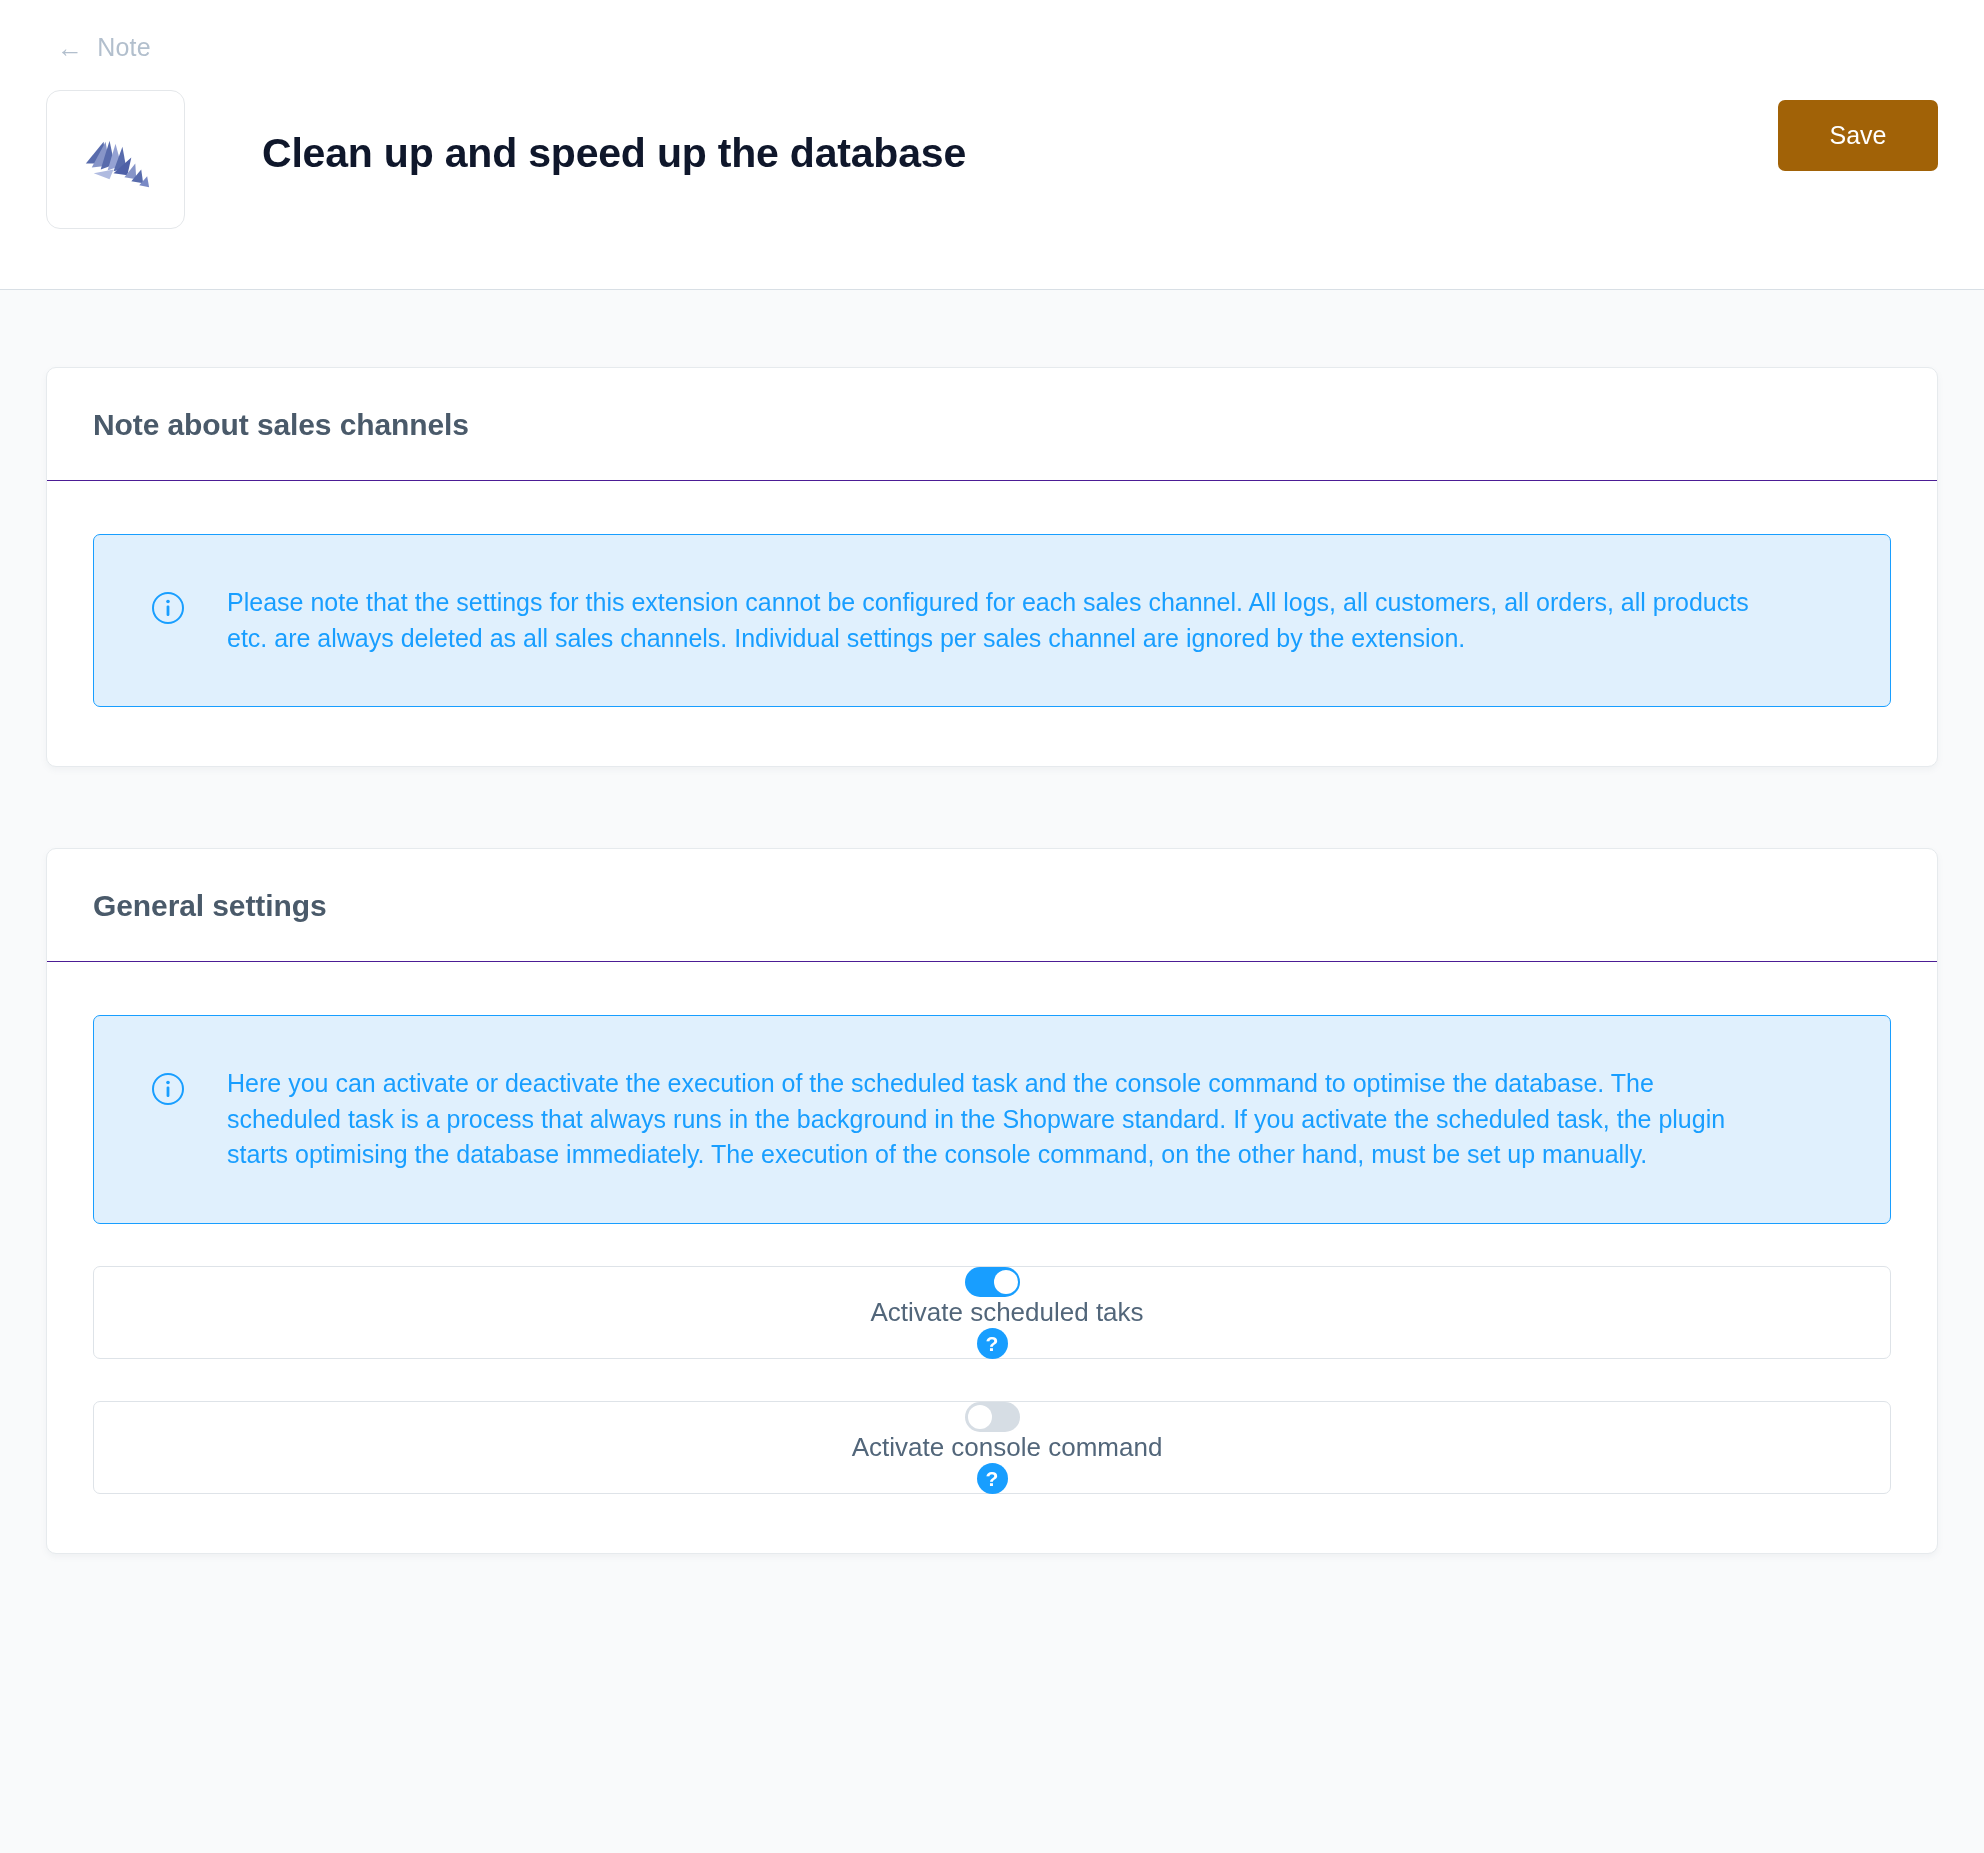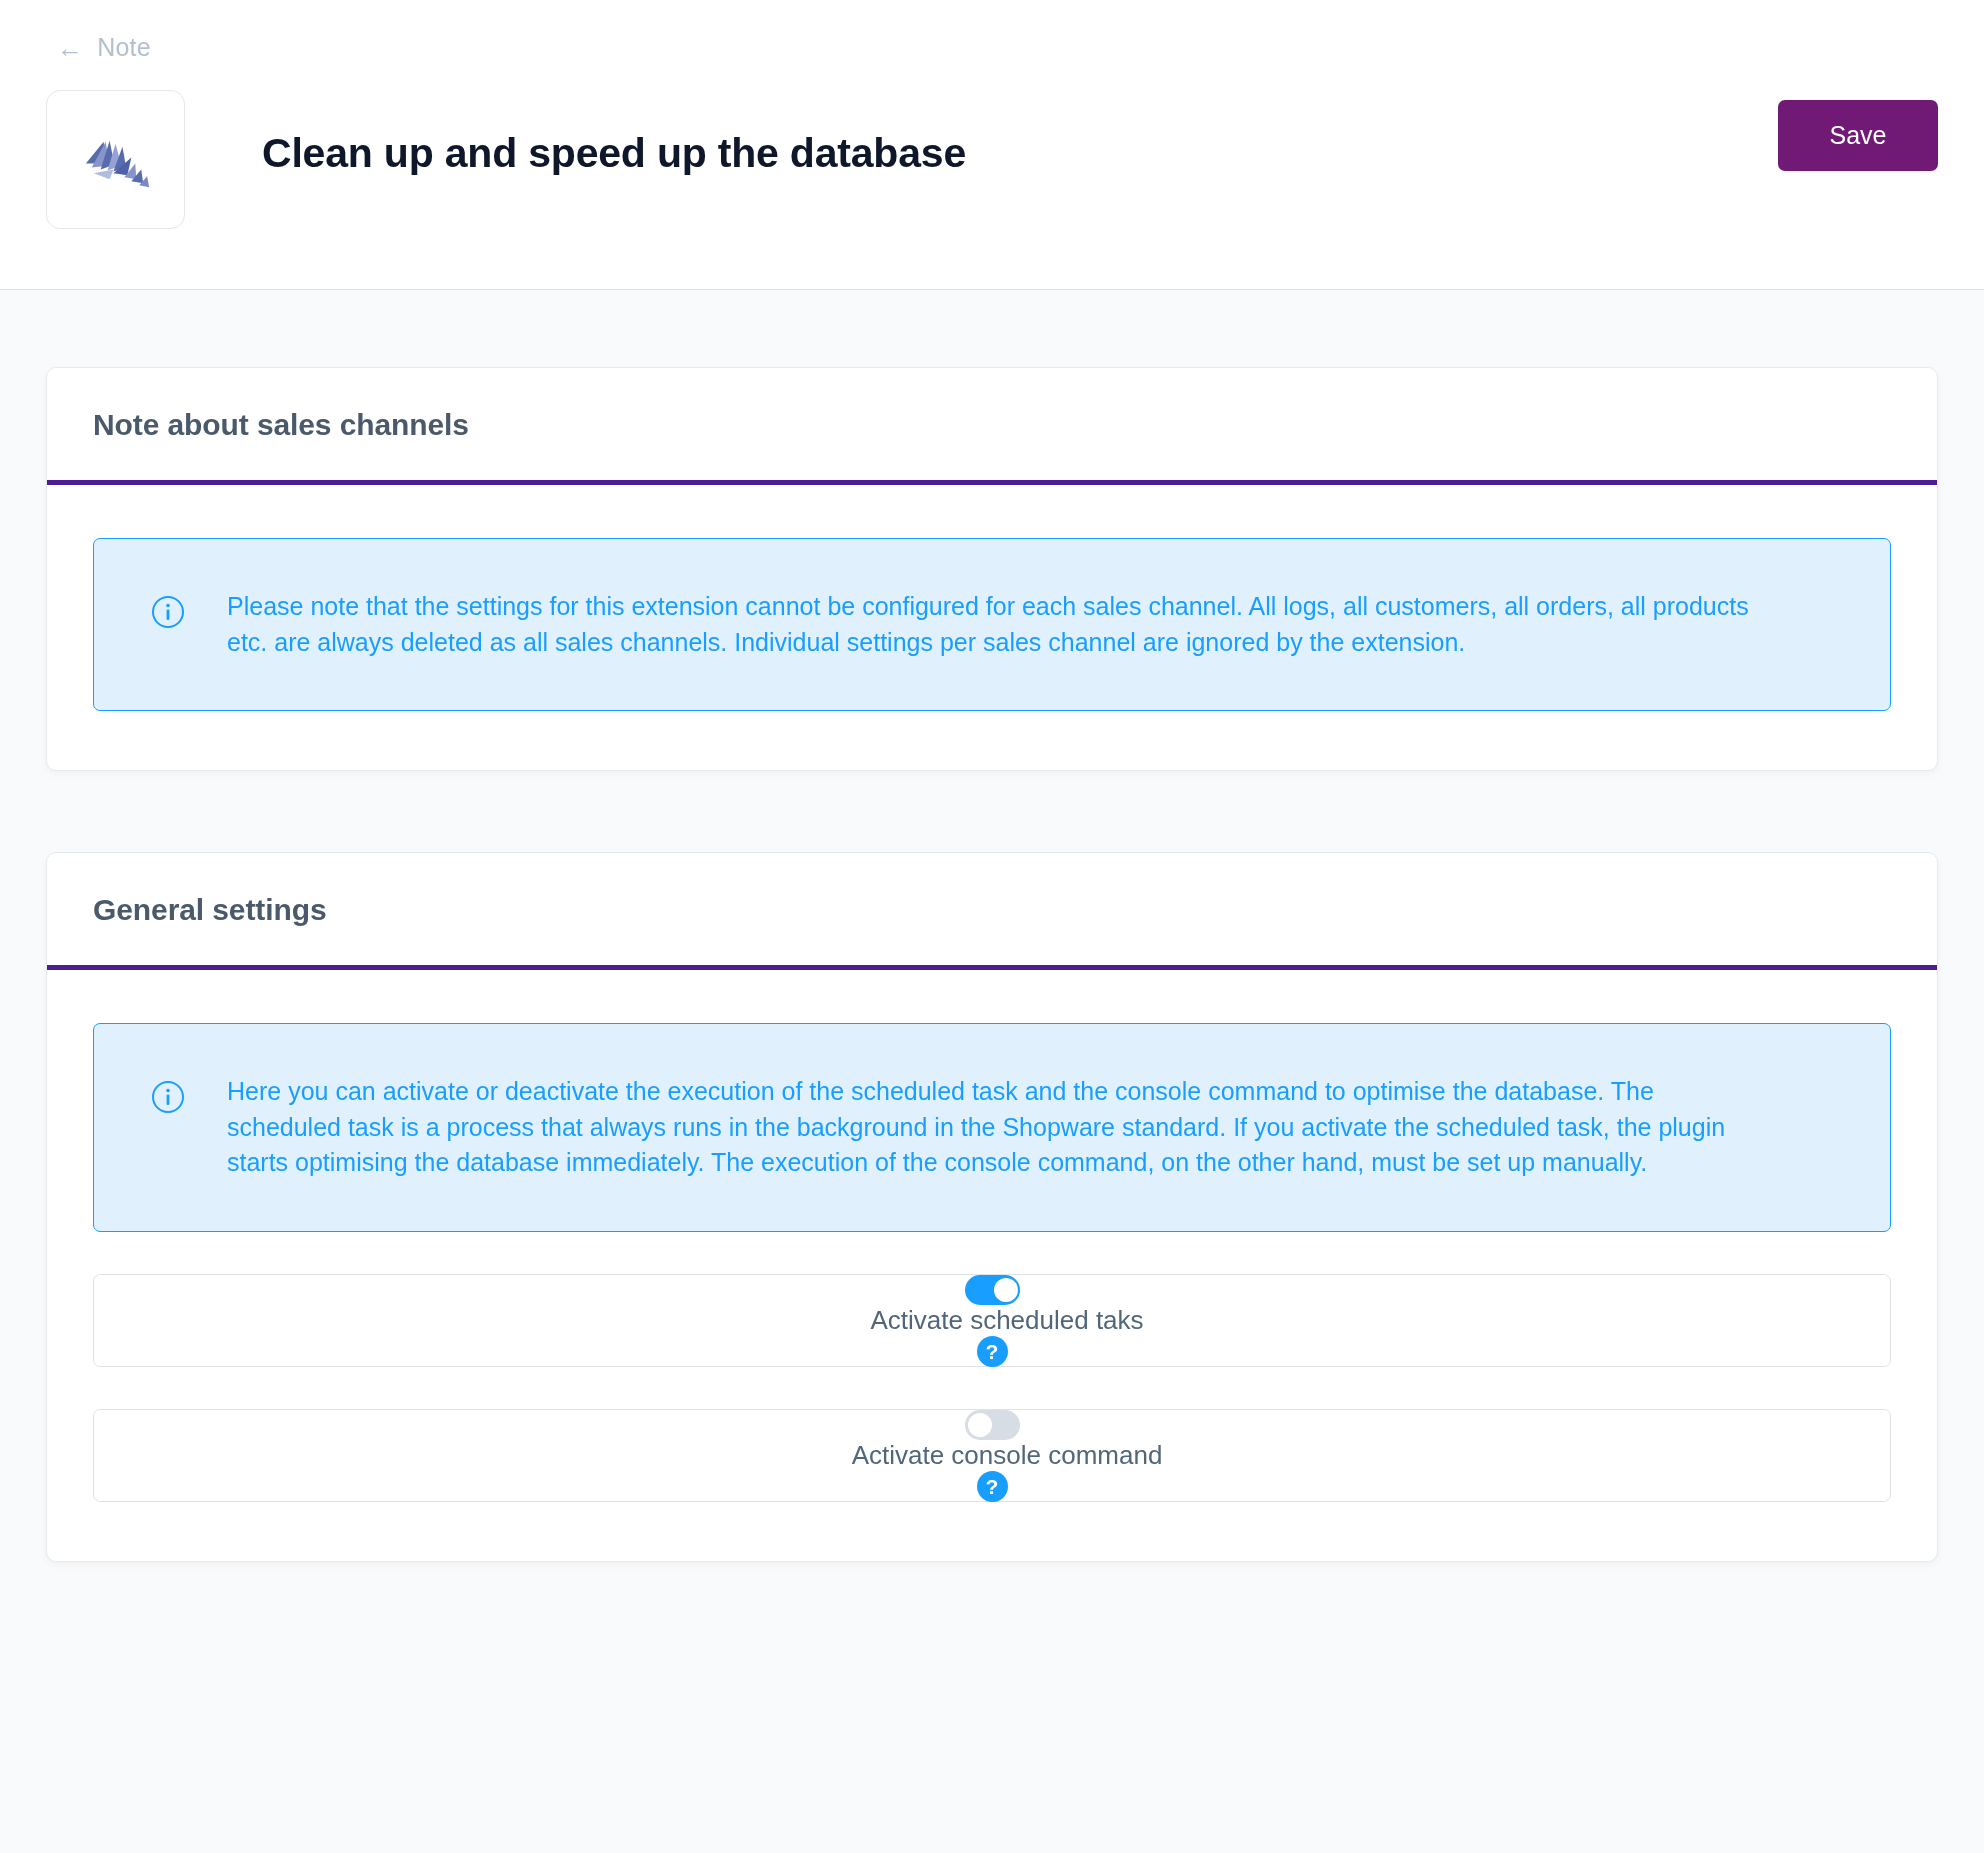--- a/index.html
+++ b/index.html
@@ -79,21 +79,21 @@
     margin: 0 0 12px 0;
   }
   .app-author {
     font-size: 22px;
     color: #b2bfcd;
     margin: 0;
   }
 
   .save-button {
     flex: 0 0 auto;
-    background: #701a75;
+    background: #a16207;
     color: #ffffff;
     border: none;
     border-radius: 7px;
     font-size: 25px;
     font-family: "Liberation Sans", sans-serif;
     font-weight: normal;
     padding: 0 34px;
     height: 71px;
     min-width: 160px;
     cursor: pointer;
@@ -108,21 +108,21 @@
 
   .card {
     background: #ffffff;
     border: 1px solid #e6eaed;
     border-radius: 10px;
     box-shadow: 0 3px 6px rgba(120,130,140,0.07);
     margin-bottom: 81px;
   }
   .card-header {
     padding: 40px 46px 38px 46px;
-    border-bottom: 5px solid #4c1d95;
+    border-bottom: 1px solid #4c1d95;
   }
   .card-title {
     font-size: 30px;
     font-weight: bold;
     color: #4a5a6a;
     margin: 0;
     letter-spacing: -0.1px;
   }
   .card-body {
     padding: 53px 46px 59px 46px;

